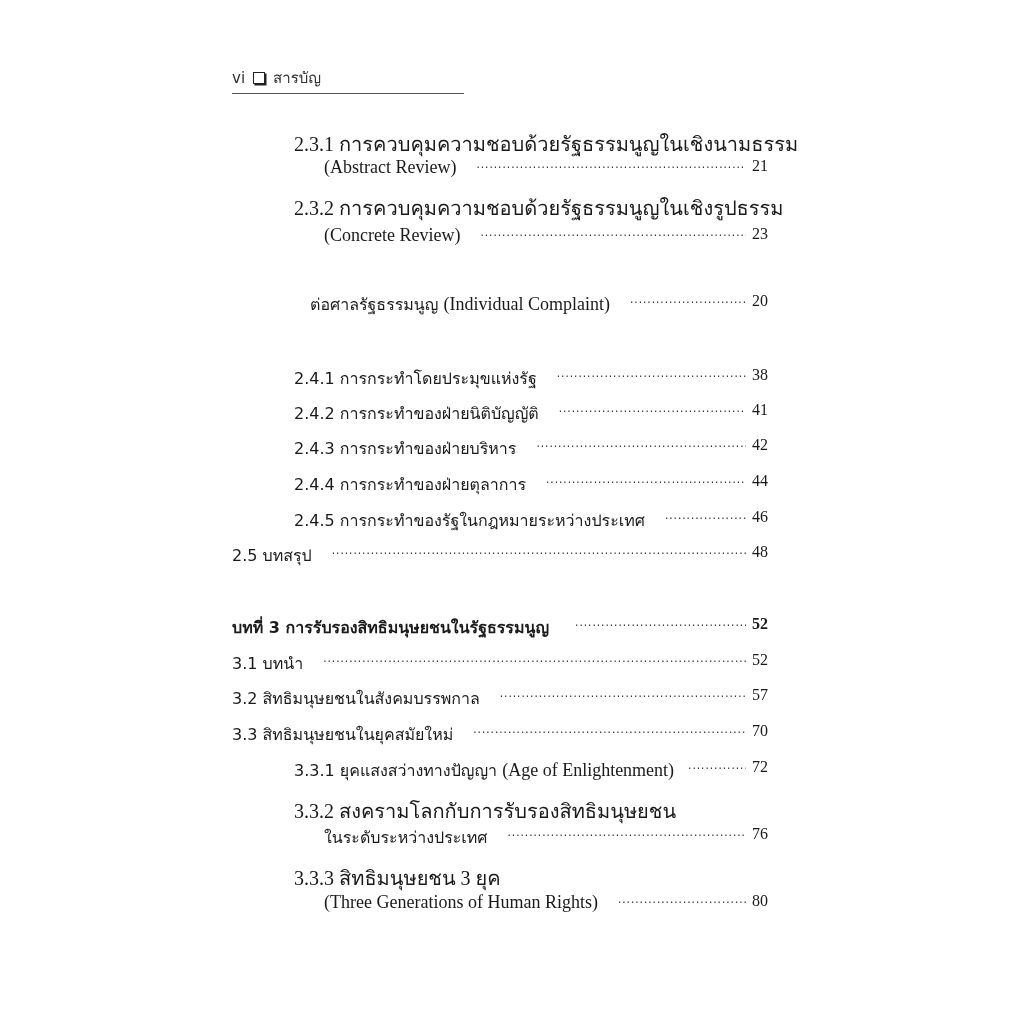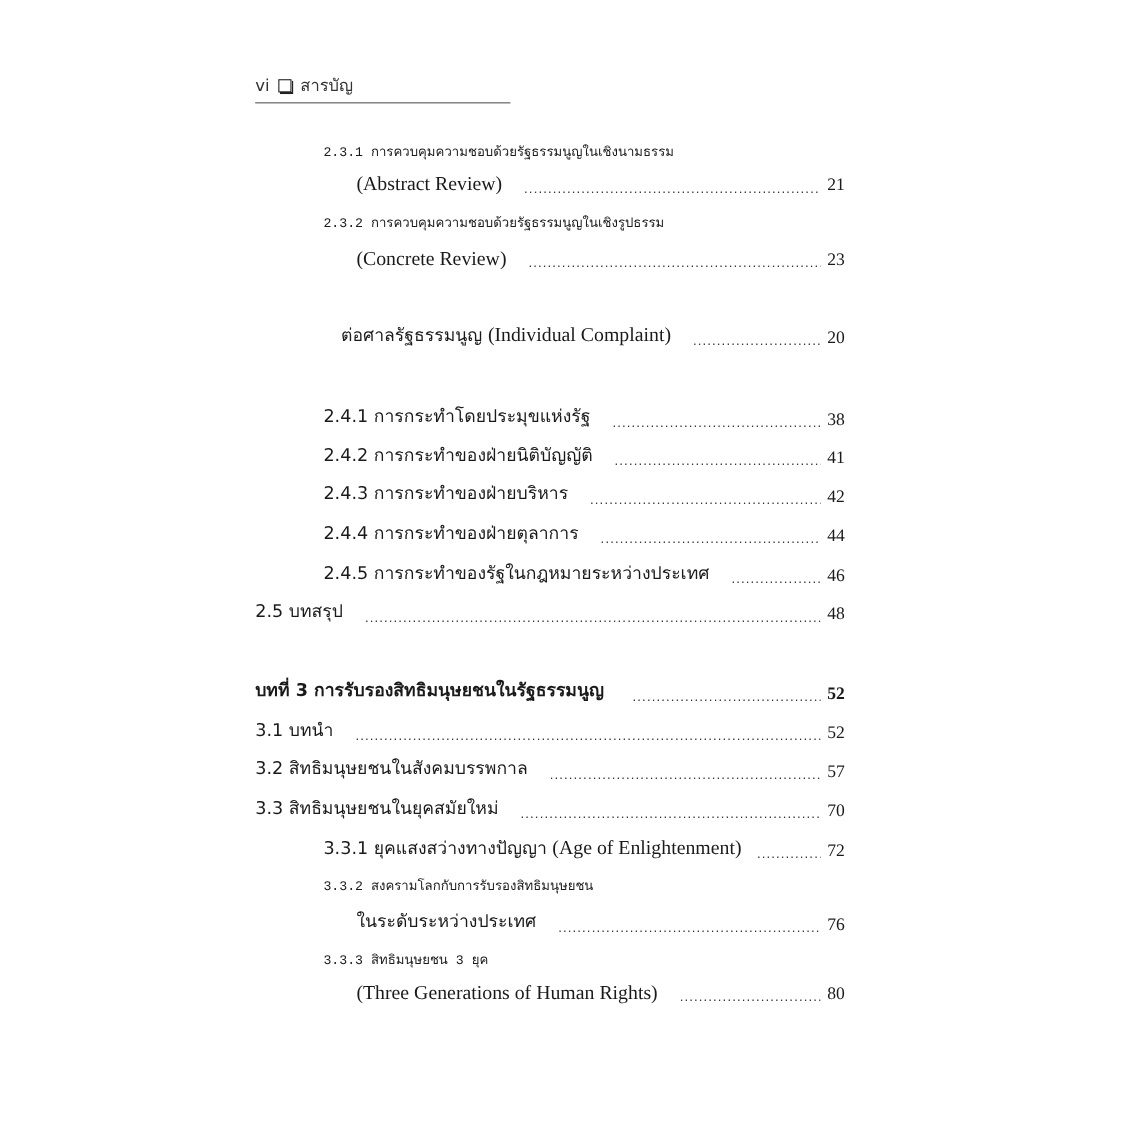--- a/index.html
+++ b/index.html
@@ -1,27 +1,27 @@
 <!DOCTYPE html>
 <html><head>
 <meta charset="utf-8">
 <style>
   html, body { margin: 0; padding: 0; background: #ffffff; }
   body { width: 1024px; height: 1024px; position: relative; overflow: hidden; color: #1a1a1a; }
   .page { position: absolute; left: 0; top: 0; width: 1024px; height: 1024px; }
   .header { position: absolute; left: 232px; top: 66px; font-family: "DejaVu Sans", sans-serif; font-size: 15px; color: #333; display: flex; align-items: center; gap: 6px; }
   .header .box { width: 10px; height: 10px; border: 1.5px solid #222; box-shadow: 1.5px 1.5px 0 #222; display: inline-block; margin: 0 2px; }
   .header-rule { position: absolute; left: 232px; top: 93px; width: 232px; height: 1px; background: #555; }
-  .toc-row { position: absolute; right: 256px; display: flex; align-items: flex-end; font-size: 16px; white-space: nowrap; }
+  .toc-row { position: absolute; right: 256px; display: flex; align-items: flex-start; font-size: 16px; white-space: nowrap; }
   .toc-row .label { font-family: "DejaVu Sans", sans-serif; }
   .toc-row .label .en { font-family: "Liberation Serif", serif; font-size: 18px; }
   .toc-row .leader { flex: 1; overflow: hidden; color: #333; font-family: "Liberation Sans", sans-serif; font-size: 12px; letter-spacing: 1px; margin: 0 6px 0 20px; }
   .toc-row .leader::before { content: "........................................................................................................................................................"; }
   .toc-row .page-num { font-family: Liberation Serif, serif; font-size: 16px; }
-  .line-only { position: absolute; font-family: Liberation Mono, monospace; font-size: 12px; white-space: nowrap; }
+  .line-only { position: absolute; font-family: Liberation Serif, serif; font-size: 20px; white-space: nowrap; }
   .bold .label, .bold .page-num { font-weight: bold; }
 </style>
 </head>
 <body>
 
 <div class="page">
 
   <div class="header">
     <span>vi</span>
     <span class="box"></span>

